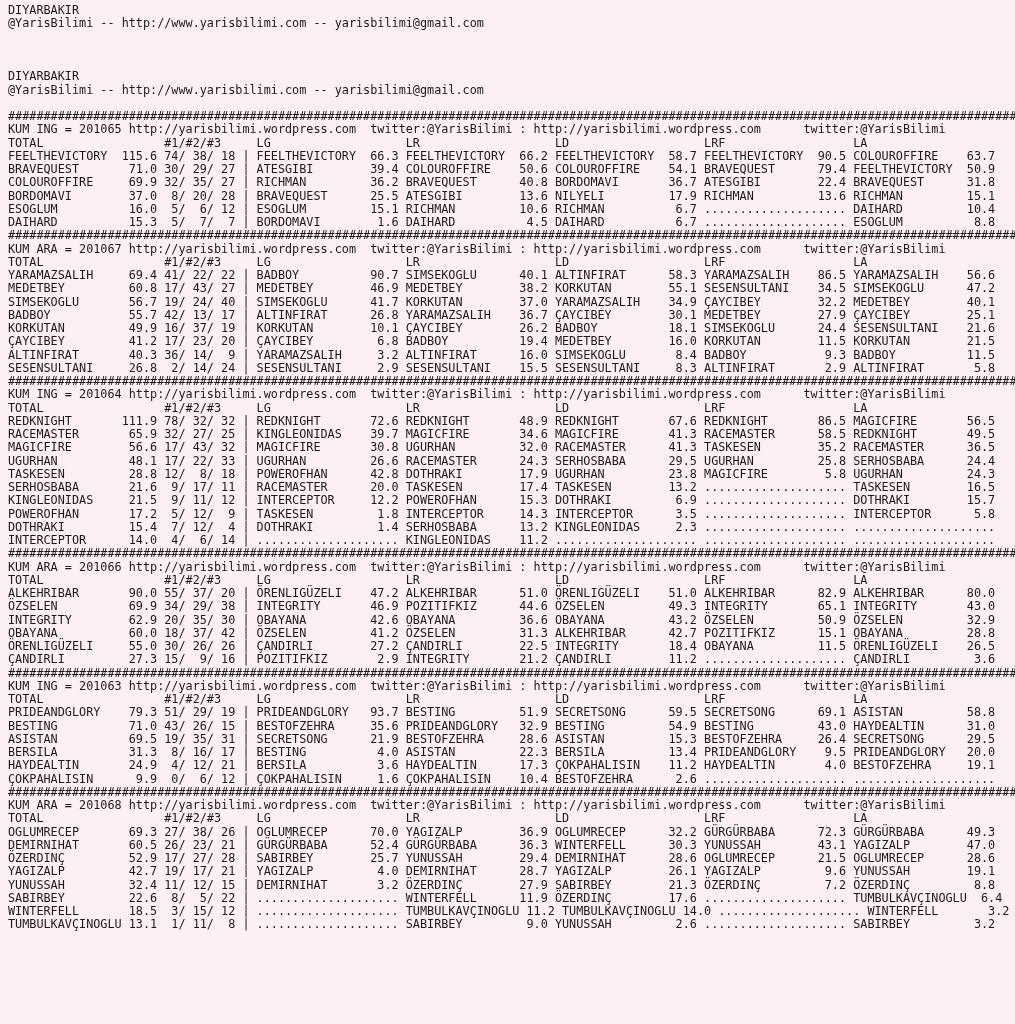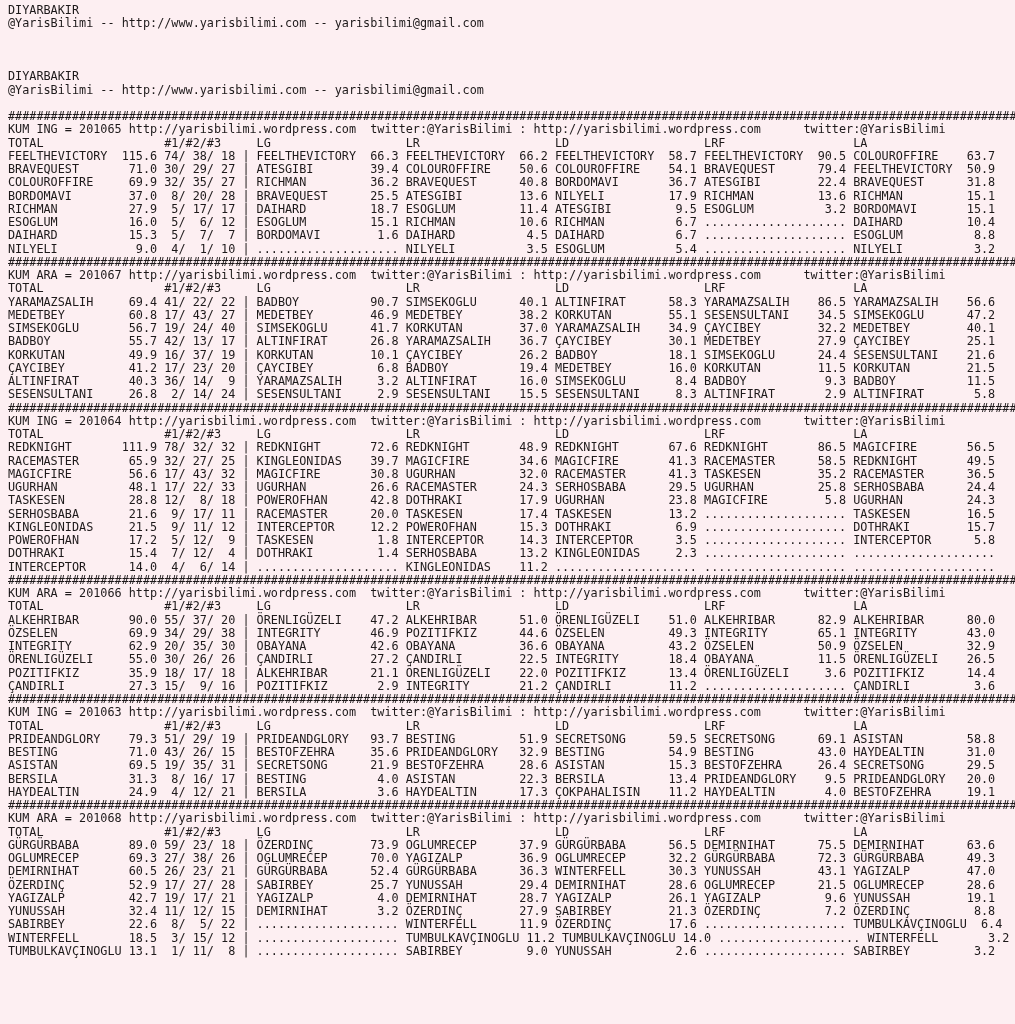--- a/index.html
+++ b/index.html
@@ -40,24 +40,22 @@
     <div class="line"></div>
   </div>
   <div>
       <div class="line">##############################################################################################################################################</div>
       <div class="line">KUM ING = 201065 http://yarisbilimi.wordpress.com  twitter:@YarisBilimi : http://yarisbilimi.wordpress.com      twitter:@YarisBilimi</div>
       <div class="line">TOTAL                 #1/#2/#3     LG                   LR                   LD                   LRF                  LA</div>
       <div class="line">FEELTHEVICTORY  115.6 74/ 38/ 18 | FEELTHEVICTORY  66.3 FEELTHEVICTORY  66.2 FEELTHEVICTORY  58.7 FEELTHEVICTORY  90.5 COLOUROFFIRE    63.7 </div>
       <div class="line">BRAVEQUEST       71.0 30/ 29/ 27 | ATESGIBI        39.4 COLOUROFFIRE    50.6 COLOUROFFIRE    54.1 BRAVEQUEST      79.4 FEELTHEVICTORY  50.9 </div>
       <div class="line">COLOUROFFIRE     69.9 32/ 35/ 27 | RICHMAN         36.2 BRAVEQUEST      40.8 BORDOMAVI       36.7 ATESGIBI        22.4 BRAVEQUEST      31.8 </div>
       <div class="line">BORDOMAVI        37.0  8/ 20/ 28 | BRAVEQUEST      25.5 ATESGIBI        13.6 NILYELI         17.9 RICHMAN         13.6 RICHMAN         15.1 </div>
-      <div class="line">RICHMAN          27.9  5/ 17/ 17 | DAIHARD         18.7 ESOGLUM         11.4 ATESGIBI         9.5 ESOGLUM          3.2 BORDOMAVI       15.1 </div>
       <div class="line">ESOGLUM          16.0  5/  6/ 12 | ESOGLUM         15.1 RICHMAN         10.6 RICHMAN          6.7 .................... DAIHARD         10.4 </div>
       <div class="line">DAIHARD          15.3  5/  7/  7 | BORDOMAVI        1.6 DAIHARD          4.5 DAIHARD          6.7 .................... ESOGLUM          8.8 </div>
-      <div class="line">NILYELI           9.0  4/  1/ 10 | .................... NILYELI          3.5 ESOGLUM          5.4 .................... NILYELI          3.2 </div>
       <div class="line">##############################################################################################################################################</div>
       <div class="line">KUM ARA = 201067 http://yarisbilimi.wordpress.com  twitter:@YarisBilimi : http://yarisbilimi.wordpress.com      twitter:@YarisBilimi</div>
       <div class="line">TOTAL                 #1/#2/#3     LG                   LR                   LD                   LRF                  LA</div>
       <div class="line">YARAMAZSALIH     69.4 41/ 22/ 22 | BADBOY          90.7 SIMSEKOGLU      40.1 ALTINFIRAT      58.3 YARAMAZSALIH    86.5 YARAMAZSALIH    56.6 </div>
       <div class="line">MEDETBEY         60.8 17/ 43/ 27 | MEDETBEY        46.9 MEDETBEY        38.2 KORKUTAN        55.1 SESENSULTANI    34.5 SIMSEKOGLU      47.2 </div>
       <div class="line">SIMSEKOGLU       56.7 19/ 24/ 40 | SIMSEKOGLU      41.7 KORKUTAN        37.0 YARAMAZSALIH    34.9 ÇAYCIBEY        32.2 MEDETBEY        40.1 </div>
       <div class="line">BADBOY           55.7 42/ 13/ 17 | ALTINFIRAT      26.8 YARAMAZSALIH    36.7 ÇAYCIBEY        30.1 MEDETBEY        27.9 ÇAYCIBEY        25.1 </div>
       <div class="line">KORKUTAN         49.9 16/ 37/ 19 | KORKUTAN        10.1 ÇAYCIBEY        26.2 BADBOY          18.1 SIMSEKOGLU      24.4 SESENSULTANI    21.6 </div>
       <div class="line">ÇAYCIBEY         41.2 17/ 23/ 20 | ÇAYCIBEY         6.8 BADBOY          19.4 MEDETBEY        16.0 KORKUTAN        11.5 KORKUTAN        21.5 </div>
       <div class="line">ALTINFIRAT       40.3 36/ 14/  9 | YARAMAZSALIH     3.2 ALTINFIRAT      16.0 SIMSEKOGLU       8.4 BADBOY           9.3 BADBOY          11.5 </div>
@@ -74,35 +72,35 @@
       <div class="line">KINGLEONIDAS     21.5  9/ 11/ 12 | INTERCEPTOR     12.2 POWEROFHAN      15.3 DOTHRAKI         6.9 .................... DOTHRAKI        15.7 </div>
       <div class="line">POWEROFHAN       17.2  5/ 12/  9 | TASKESEN         1.8 INTERCEPTOR     14.3 INTERCEPTOR      3.5 .................... INTERCEPTOR      5.8 </div>
       <div class="line">DOTHRAKI         15.4  7/ 12/  4 | DOTHRAKI         1.4 SERHOSBABA      13.2 KINGLEONIDAS     2.3 .................... .................... </div>
       <div class="line">INTERCEPTOR      14.0  4/  6/ 14 | .................... KINGLEONIDAS    11.2 .................... .................... .................... </div>
       <div class="line">##############################################################################################################################################</div>
       <div class="line">KUM ARA = 201066 http://yarisbilimi.wordpress.com  twitter:@YarisBilimi : http://yarisbilimi.wordpress.com      twitter:@YarisBilimi</div>
       <div class="line">TOTAL                 #1/#2/#3     LG                   LR                   LD                   LRF                  LA</div>
       <div class="line">ALKEHRIBAR       90.0 55/ 37/ 20 | ÖRENLIGÜZELI    47.2 ALKEHRIBAR      51.0 ÖRENLIGÜZELI    51.0 ALKEHRIBAR      82.9 ALKEHRIBAR      80.0 </div>
       <div class="line">ÖZSELEN          69.9 34/ 29/ 38 | INTEGRITY       46.9 POZITIFKIZ      44.6 ÖZSELEN         49.3 INTEGRITY       65.1 INTEGRITY       43.0 </div>
       <div class="line">INTEGRITY        62.9 20/ 35/ 30 | OBAYANA         42.6 OBAYANA         36.6 OBAYANA         43.2 ÖZSELEN         50.9 ÖZSELEN         32.9 </div>
+      <div class="line">OBAYANA          60.0 18/ 37/ 42 | ÖZSELEN         41.2 ÖZSELEN         31.3 ALKEHRIBAR      42.7 POZITIFKIZ      15.1 OBAYANA         28.8 </div>
       <div class="line">ÖRENLIGÜZELI     55.0 30/ 26/ 26 | ÇANDIRLI        27.2 ÇANDIRLI        22.5 INTEGRITY       18.4 OBAYANA         11.5 ÖRENLIGÜZELI    26.5 </div>
-      <div class="line">POZITIFKIZ       35.9 18/ 17/ 18 | ALKEHRIBAR      21.1 ÖRENLIGÜZELI    22.0 POZITIFKIZ      13.4 ÖRENLIGÜZELI     3.6 POZITIFKIZ      14.4 </div>
       <div class="line">ÇANDIRLI         27.3 15/  9/ 16 | POZITIFKIZ       2.9 INTEGRITY       21.2 ÇANDIRLI        11.2 .................... ÇANDIRLI         3.6 </div>
       <div class="line">##############################################################################################################################################</div>
       <div class="line">KUM ING = 201063 http://yarisbilimi.wordpress.com  twitter:@YarisBilimi : http://yarisbilimi.wordpress.com      twitter:@YarisBilimi</div>
       <div class="line">TOTAL                 #1/#2/#3     LG                   LR                   LD                   LRF                  LA</div>
       <div class="line">PRIDEANDGLORY    79.3 51/ 29/ 19 | PRIDEANDGLORY   93.7 BESTING         51.9 SECRETSONG      59.5 SECRETSONG      69.1 ASISTAN         58.8 </div>
       <div class="line">BESTING          71.0 43/ 26/ 15 | BESTOFZEHRA     35.6 PRIDEANDGLORY   32.9 BESTING         54.9 BESTING         43.0 HAYDEALTIN      31.0 </div>
       <div class="line">ASISTAN          69.5 19/ 35/ 31 | SECRETSONG      21.9 BESTOFZEHRA     28.6 ASISTAN         15.3 BESTOFZEHRA     26.4 SECRETSONG      29.5 </div>
       <div class="line">BERSILA          31.3  8/ 16/ 17 | BESTING          4.0 ASISTAN         22.3 BERSILA         13.4 PRIDEANDGLORY    9.5 PRIDEANDGLORY   20.0 </div>
       <div class="line">HAYDEALTIN       24.9  4/ 12/ 21 | BERSILA          3.6 HAYDEALTIN      17.3 ÇOKPAHALISIN    11.2 HAYDEALTIN       4.0 BESTOFZEHRA     19.1 </div>
+      <div class="line">ÇOKPAHALISIN      9.9  0/  6/ 12 | ÇOKPAHALISIN     1.6 ÇOKPAHALISIN    10.4 BESTOFZEHRA      2.6 .................... .................... </div>
       <div class="line">##############################################################################################################################################</div>
       <div class="line">KUM ARA = 201068 http://yarisbilimi.wordpress.com  twitter:@YarisBilimi : http://yarisbilimi.wordpress.com      twitter:@YarisBilimi</div>
       <div class="line">TOTAL                 #1/#2/#3     LG                   LR                   LD                   LRF                  LA</div>
-      <div class="line">GÜRGÜRBABA       89.0 59/ 23/ 18 | ÖZERDINÇ        73.9 OGLUMRECEP      37.9 GÜRGÜRBABA      56.5 DEMIRNIHAT      75.5 DEMIRNIHAT      63.6 </div>
       <div class="line">OGLUMRECEP       69.3 27/ 38/ 26 | OGLUMRECEP      70.0 YAGIZALP        36.9 OGLUMRECEP      32.2 GÜRGÜRBABA      72.3 GÜRGÜRBABA      49.3 </div>
       <div class="line">DEMIRNIHAT       60.5 26/ 23/ 21 | GÜRGÜRBABA      52.4 GÜRGÜRBABA      36.3 WINTERFELL      30.3 YUNUSSAH        43.1 YAGIZALP        47.0 </div>
       <div class="line">ÖZERDINÇ         52.9 17/ 27/ 28 | SABIRBEY        25.7 YUNUSSAH        29.4 DEMIRNIHAT      28.6 OGLUMRECEP      21.5 OGLUMRECEP      28.6 </div>
       <div class="line">YAGIZALP         42.7 19/ 17/ 21 | YAGIZALP         4.0 DEMIRNIHAT      28.7 YAGIZALP        26.1 YAGIZALP         9.6 YUNUSSAH        19.1 </div>
       <div class="line">YUNUSSAH         32.4 11/ 12/ 15 | DEMIRNIHAT       3.2 ÖZERDINÇ        27.9 SABIRBEY        21.3 ÖZERDINÇ         7.2 ÖZERDINÇ         8.8 </div>
       <div class="line">SABIRBEY         22.6  8/  5/ 22 | .................... WINTERFELL      11.9 ÖZERDINÇ        17.6 .................... TUMBULKAVÇINOGLU  6.4 </div>
       <div class="line">WINTERFELL       18.5  3/ 15/ 12 | .................... TUMBULKAVÇINOGLU 11.2 TUMBULKAVÇINOGLU 14.0 .................... WINTERFELL       3.2 </div>
       <div class="line">TUMBULKAVÇINOGLU 13.1  1/ 11/  8 | .................... SABIRBEY         9.0 YUNUSSAH         2.6 .................... SABIRBEY         3.2 </div>
     </div>
 </div>

